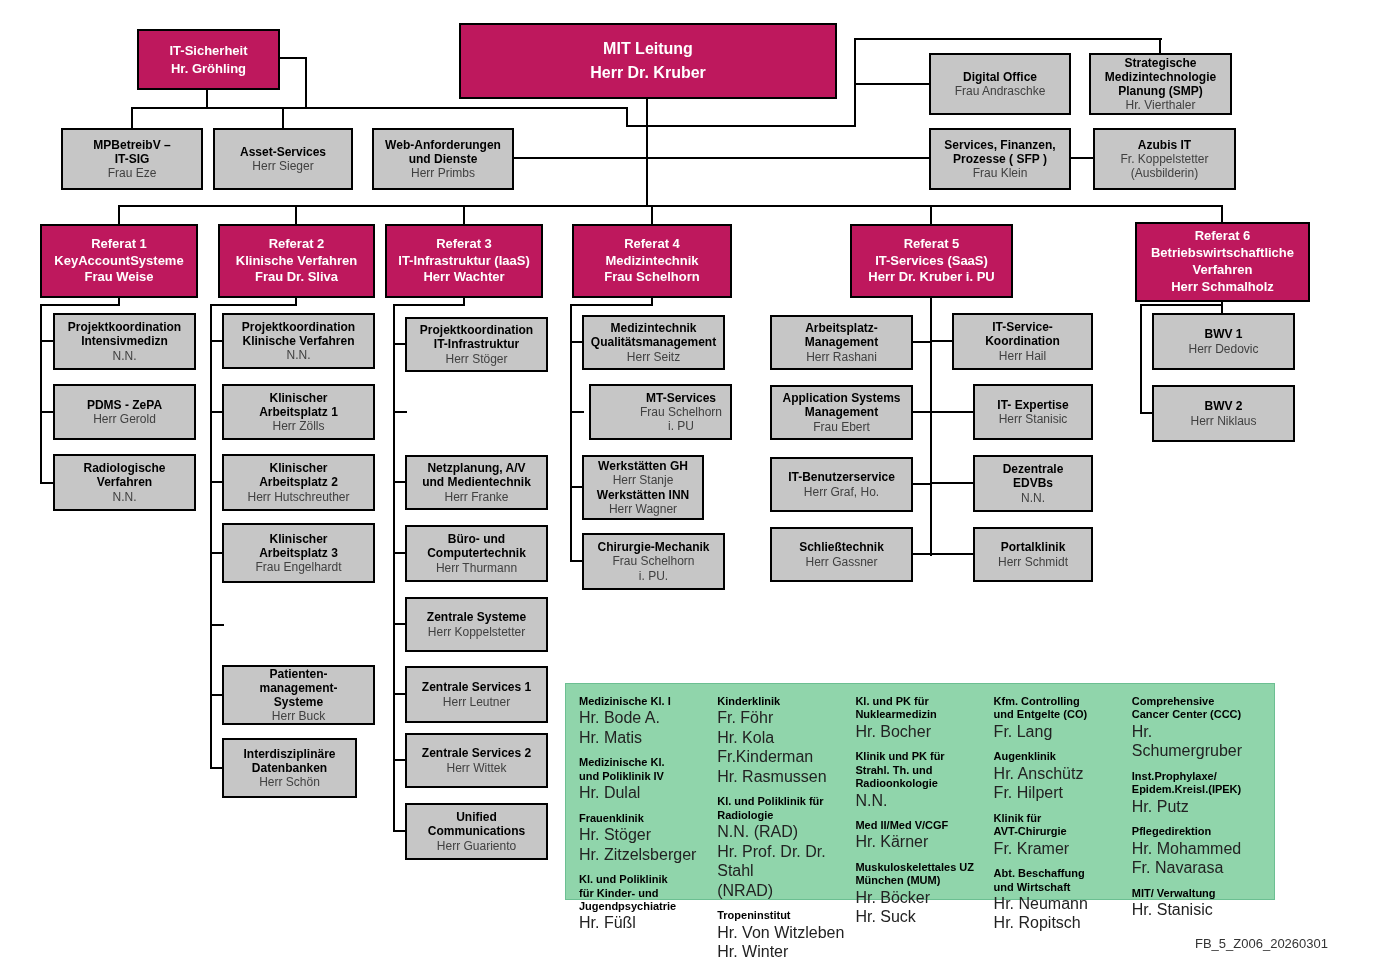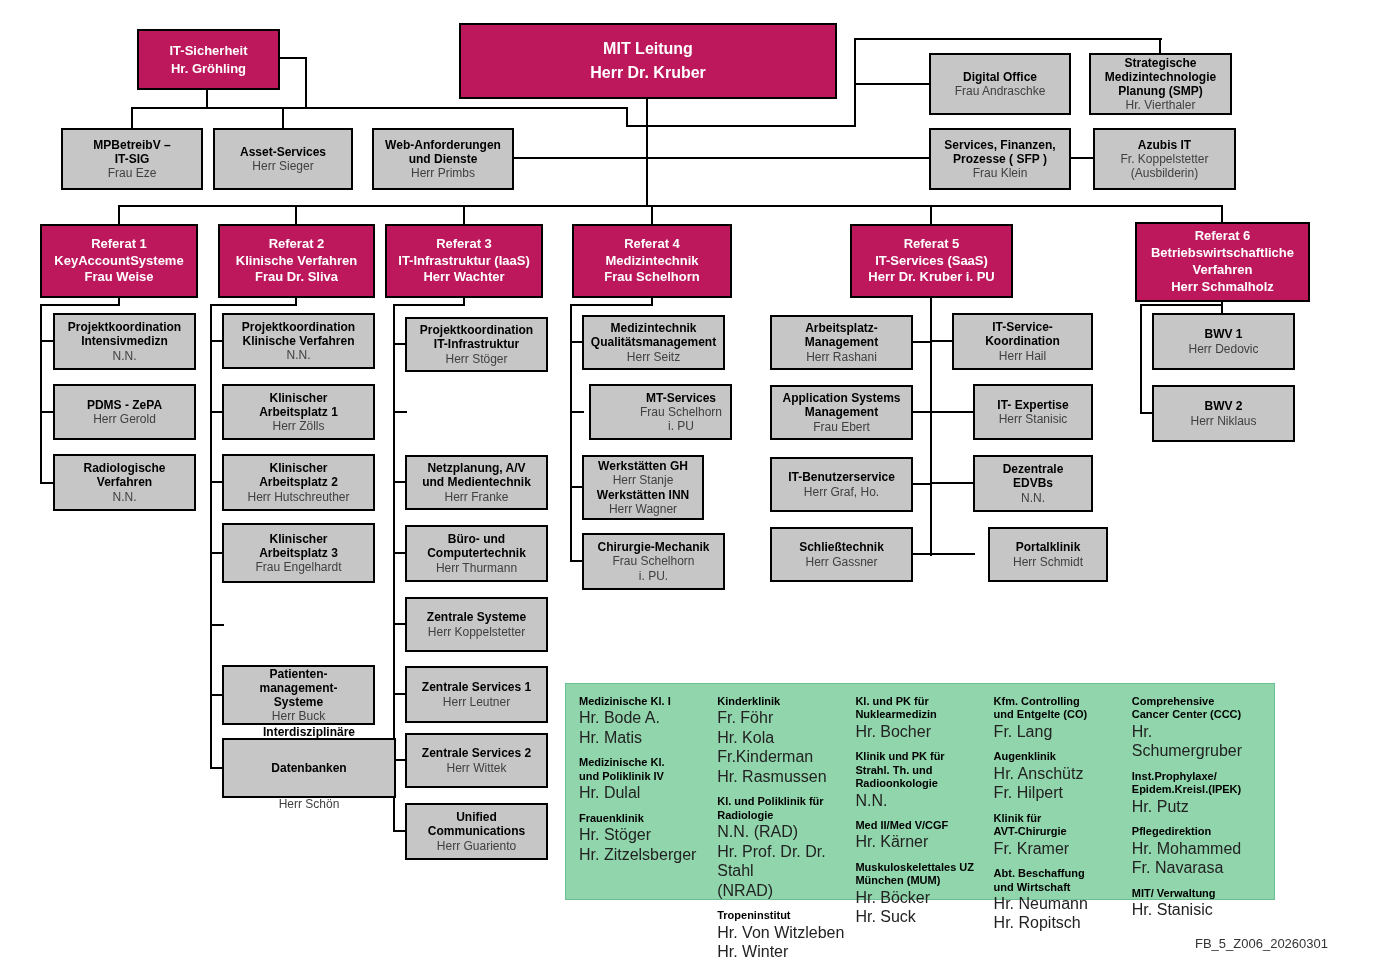--- a/index.html
+++ b/index.html
@@ -37,20 +37,26 @@
         </div>
         <div class="pg">
           <div class="pg-title">Medizinische Kl.
 und Poliklinik IV</div>
           <div class="pg-people">Hr. Dulal</div>
         </div>
         <div class="pg">
           <div class="pg-title">Frauenklinik</div>
           <div class="pg-people">Hr. Stöger
 Hr. Zitzelsberger</div>
+        </div>
+        <div class="pg">
+          <div class="pg-title">Kl. und Poliklinik
+für Kinder- und
+Jugendpsychiatrie</div>
+          <div class="pg-people">Hr. Füßl</div>
         </div>
       </div>
       <div class="pcol">
         <div class="pg">
           <div class="pg-title">Kinderklinik</div>
           <div class="pg-people">Fr. Föhr
 Hr. Kola
 Fr.Kinderman
 Hr. Rasmussen</div>
         </div>
@@ -311,21 +317,21 @@
       <div class="ln b">Klinischer</div>
       <div class="ln b">Arbeitsplatz 3</div>
       <div class="ln">Frau Engelhardt</div>
     </div>
     <div class="box gray" style="left: 222px; top: 665px; width: 153px; height: 60px;">
       <div class="ln b">Patienten-</div>
       <div class="ln b">management-</div>
       <div class="ln b">Systeme</div>
       <div class="ln">Herr Buck</div>
     </div>
-    <div class="box gray" style="left: 222px; top: 738px; width: 174px; height: 60px; gap: 22px;">
+    <div class="box gray" style="left: 222px; top: 738px; width: 135px; height: 60px;">
       <div class="ln b">Interdisziplinäre</div>
       <div class="ln b">Datenbanken</div>
       <div class="ln">Herr Schön</div>
     </div>
     <div class="box gray" style="left: 405px; top: 317px; width: 143px; height: 55px;">
       <div class="ln b">Projektkoordination</div>
       <div class="ln b">IT-Infrastruktur</div>
       <div class="ln">Herr Stöger</div>
     </div>
     <div class="box gray" style="left: 405px; top: 455px; width: 143px; height: 55px;">
@@ -401,21 +407,21 @@
     </div>
     <div class="box gray" style="left: 973px; top: 384px; width: 120px; height: 56px;">
       <div class="ln b">IT- Expertise</div>
       <div class="ln">Herr Stanisic</div>
     </div>
     <div class="box gray" style="left: 973px; top: 455px; width: 120px; height: 57px;">
       <div class="ln b">Dezentrale</div>
       <div class="ln b">EDVBs</div>
       <div class="ln">N.N.</div>
     </div>
-    <div class="box gray" style="left: 973px; top: 527px; width: 120px; height: 55px; margin-left: 15px;">
+    <div class="box gray" style="left: 973px; top: 527px; width: 120px; height: 55px;">
       <div class="ln b">Portalklinik</div>
       <div class="ln">Herr Schmidt</div>
     </div>
     <div class="box gray" style="left: 1152px; top: 313px; width: 143px; height: 57px;">
       <div class="ln b">BWV 1</div>
       <div class="ln">Herr Dedovic</div>
     </div>
     <div class="box gray" style="left: 1152px; top: 385px; width: 143px; height: 57px;">
       <div class="ln b">BWV 2</div>
       <div class="ln">Herr Niklaus</div>

